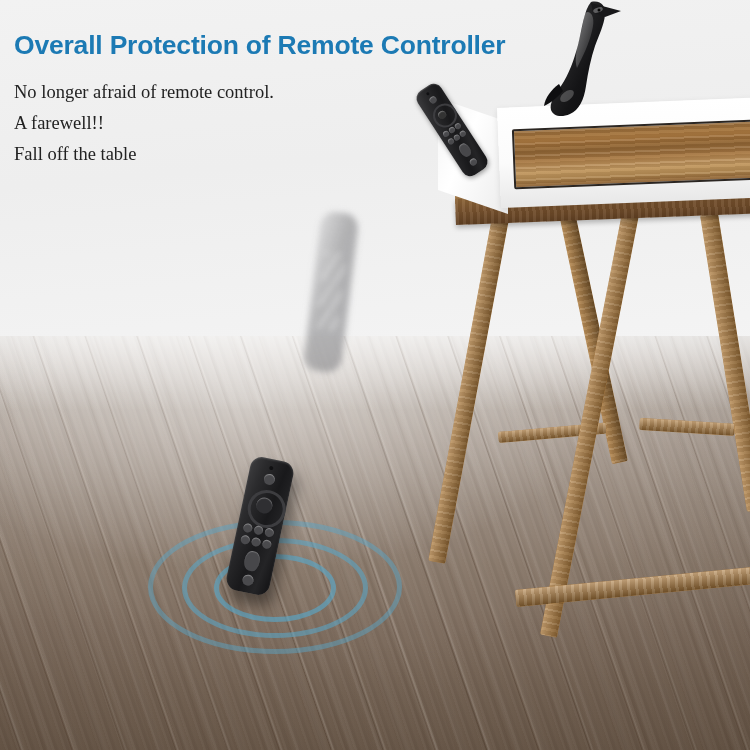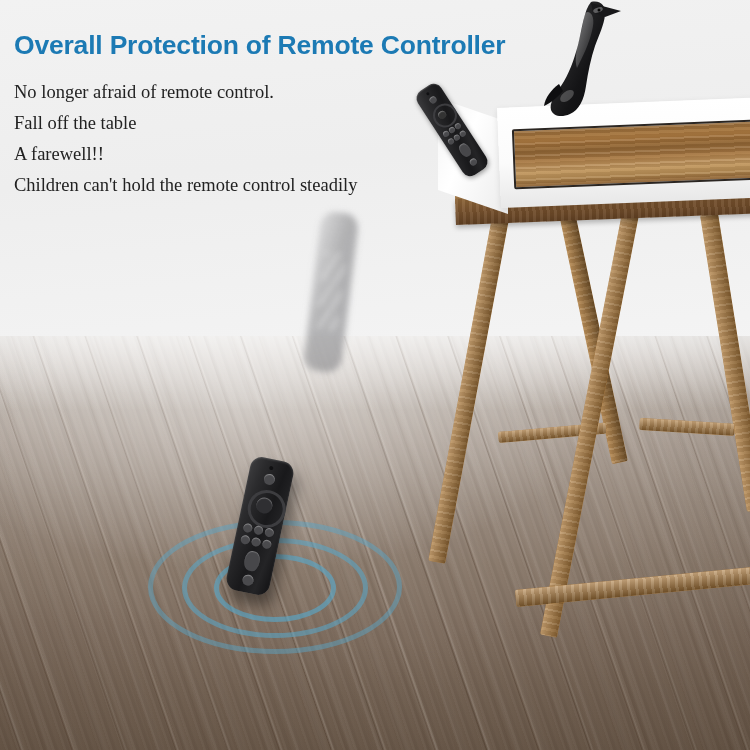--- a/index.html
+++ b/index.html
@@ -308,18 +308,17 @@
     <div class="rdot" style="left:17px;top:80px;width:9px;height:9px;"></div>
     <div class="rdot" style="left:28px;top:80px;width:9px;height:9px;"></div>
     <div class="rcap" style="left:14px;top:94px;width:15px;height:20px;"></div>
     <div class="rdot" style="left:16px;top:118px;width:11px;height:11px;"></div>
   </div>
 
   <div class="headline">Overall Protection of Remote Controller</div>
 
   <div class="bodylines">
     <div class="bodyline">No longer afraid of remote control.</div>
+    <div class="bodyline">A farewell!!</div>
     <div class="bodyline">Fall off the table</div>
-    <div class="bodyline">A farewell!!</div>
-    <div class="bodyline">Children can't hold the remote control steadily</div>
   </div>
 
 </div>
 
 </body></html>

